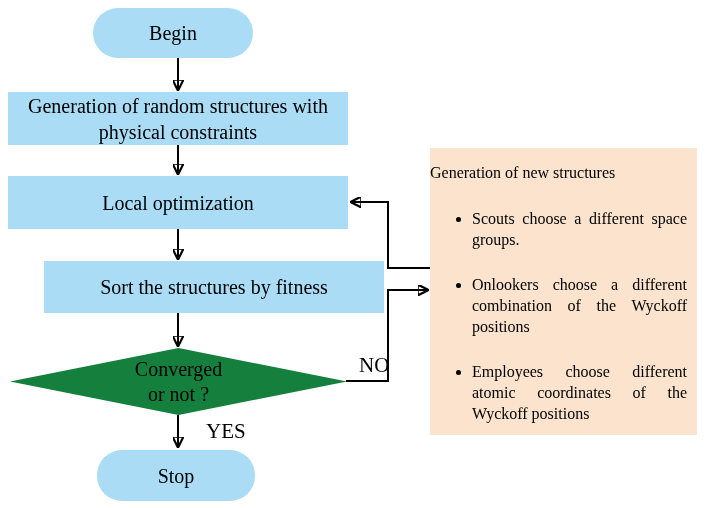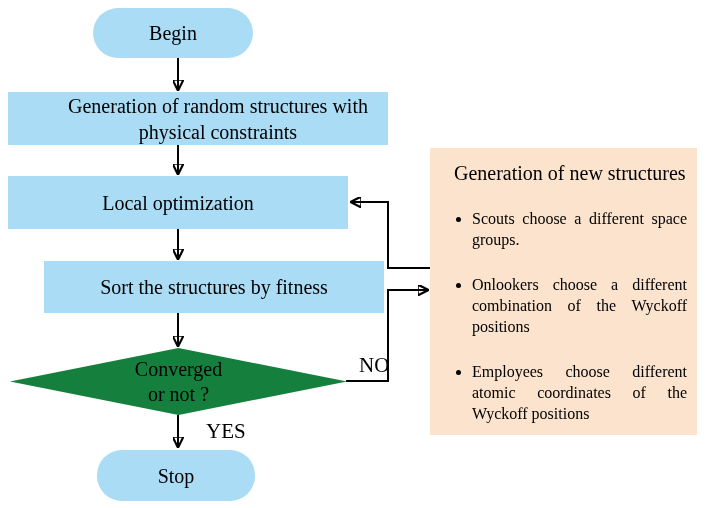--- a/index.html
+++ b/index.html
@@ -34,21 +34,21 @@
     flex-direction: column;
     align-items: center;
     justify-content: center;
     text-align: center;
     background: #aadcf5;
     font-size: 20px;
     line-height: 26px;
   }
   .oval { border-radius: 25px; }
   .node-begin { left: 93px; top: 8px;  width: 160px; height: 50px; }
-  .node-step1 { left: 8px;  top: 92px; width: 340px; height: 53px; padding-left: 40px; }
+  .node-step1 { left: 8px;  top: 92px; width: 340px; height: 53px; }
   .node-step2 { left: 8px;  top: 176px; width: 340px; height: 53px; }
   .node-step3 { left: 8px;  top: 261px; width: 340px; height: 52px; margin-left: 36px; }
   .node-stop  { left: 97px; top: 450px; width: 158px; height: 51px; }
   .node-decision {
     left: 10px; top: 348px; width: 337px; height: 67px;
     background: #15803d;
     clip-path: polygon(50% 0%, 100% 50%, 50% 100%, 0% 50%);
     line-height: 25px;
   }
   .edge-label {
@@ -60,22 +60,22 @@
   .label-no  { left: 351px; top: 353px; margin-left: 8px; }
   .label-yes { left: 206px; top: 419px; }
   .panel {
     position: absolute;
     left: 430px; top: 148px;
     width: 267px; height: 287px;
     background: #fbe3cd;
     box-sizing: border-box;
   }
   .panel-title {
-    margin: 13px 8px 0 24px;
-    font-size: 20px;
+    margin: 13px 8px 0 0;
+    font-size: 16px;
     line-height: 24px;
   }
   .panel-list {
     list-style: disc outside;
     margin: 23px 0 0 0;
     padding: 0 10px 0 42px;
     font-size: 16px;
     line-height: 21px;
   }
   .panel-list li {

